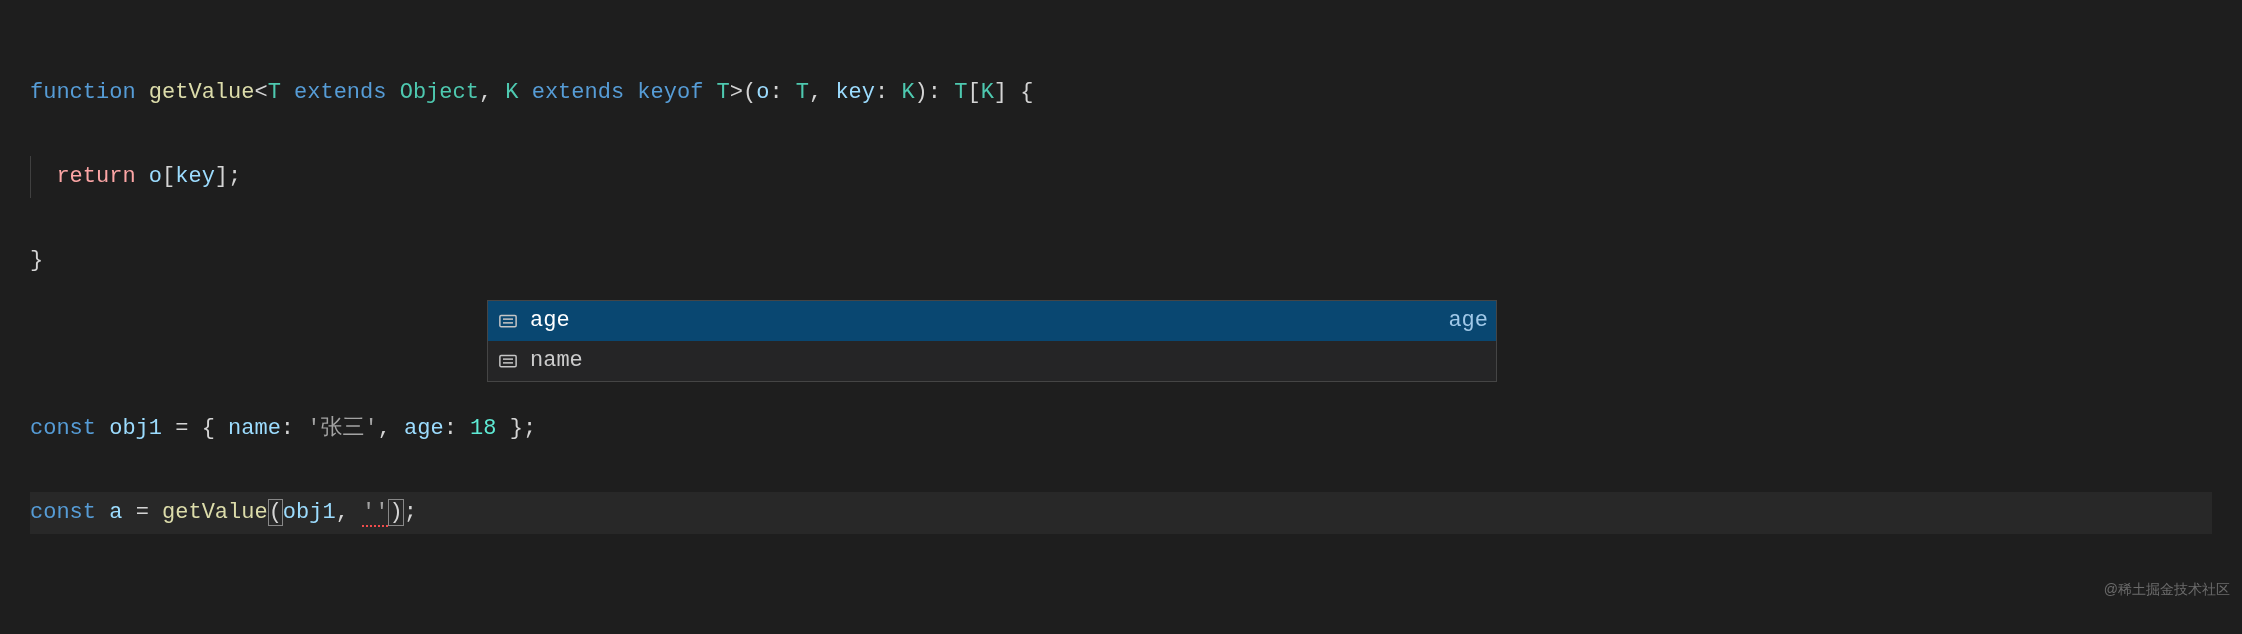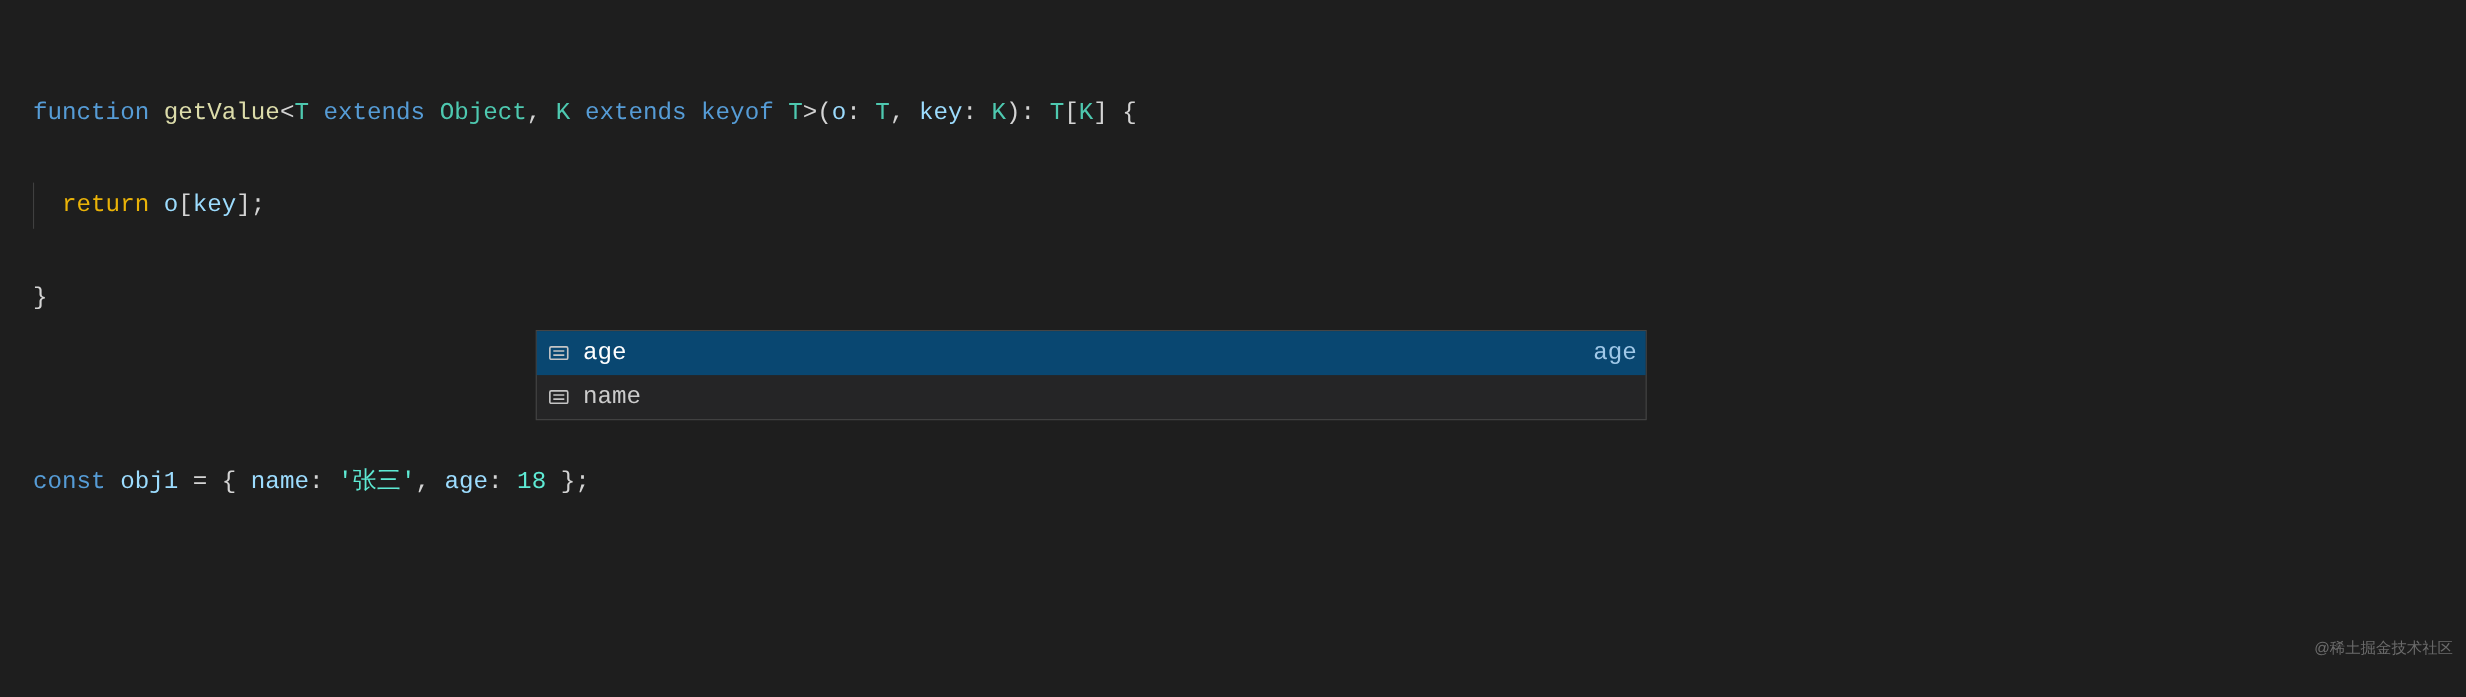--- a/index.html
+++ b/index.html
@@ -8,36 +8,36 @@
     font-family: "Menlo", "Consolas", "Courier New", monospace;
     font-size: 22px;
     color: #d4d4d4;
     width: 2242px;
     height: 634px;
     overflow: hidden;
     position: relative;
     line-height: 42px;
   }
   .editor {
-    padding: 40px 30px;
+    padding: 30px 30px;
     white-space: pre;
   }
   .line { height: 42px; }
   .line.current {
     background: #282828;
   }
   .tok-keyword { color: #569cd6; } 
   .tok-fn { color: #dcdcaa; }
   .tok-type { color: #4ec9b0; }
-  .tok-control { color: #eab308; } 
+  .tok-control { color: #fca5a5; } 
   .tok-param { color: #9cdcfe; }
   .tok-var { color: #9cdcfe; }
   .tok-punc { color: #d4d4d4; }
   .tok-generic { color: #d4d4d4; }
-  .tok-string { color: #5eead4; }
+  .tok-string { color: #a3a3a3; }
   .tok-num { color: #5eead4; }
   .tok-prop { color: #9cdcfe; }
   .bracket-hl {
     border: 1px solid #888;
     padding: 0 0px;
   }
   .squiggly {
     border-bottom: 2px dotted #f14c4c;
   }
   .indent-guide {
@@ -93,20 +93,21 @@
 </style>
 </head>
 <body>
 
 <div class="editor">
 <div class="line"><span class="tok-keyword">function</span> <span class="tok-fn">getValue</span><span class="tok-generic">&lt;</span><span class="tok-type">T</span> <span class="tok-keyword">extends</span> <span class="tok-type">Object</span><span class="tok-punc">,</span> <span class="tok-type">K</span> <span class="tok-keyword">extends</span> <span class="tok-keyword">keyof</span> <span class="tok-type">T</span><span class="tok-generic">&gt;</span><span class="tok-punc">(</span><span class="tok-param">o</span><span class="tok-punc">:</span> <span class="tok-type">T</span><span class="tok-punc">,</span> <span class="tok-param">key</span><span class="tok-punc">:</span> <span class="tok-type">K</span><span class="tok-punc">)</span><span class="tok-punc">:</span> <span class="tok-type">T</span><span class="tok-punc">[</span><span class="tok-type">K</span><span class="tok-punc">]</span> <span class="tok-punc">{</span></div>
 <div class="line"><span class="indent-guide"></span>  <span class="tok-control">return</span> <span class="tok-var">o</span><span class="tok-punc">[</span><span class="tok-var">key</span><span class="tok-punc">]</span><span class="tok-punc">;</span></div>
 <div class="line"><span class="tok-punc">}</span></div>
 <div class="line"></div>
 <div class="line"><span class="tok-keyword">const</span> <span class="tok-var">obj1</span> <span class="tok-punc">=</span> <span class="tok-punc">{</span> <span class="tok-prop">name</span><span class="tok-punc">:</span> <span class="tok-string">'张三'</span><span class="tok-punc">,</span> <span class="tok-prop">age</span><span class="tok-punc">:</span> <span class="tok-num">18</span> <span class="tok-punc">}</span><span class="tok-punc">;</span></div>
+<div class="line current"><span class="tok-keyword">const</span> <span class="tok-var">a</span> <span class="tok-punc">=</span> <span class="tok-fn">getValue</span><span class="tok-punc bracket-hl">(</span><span class="tok-var">obj1</span><span class="tok-punc">,</span> <span class="tok-string squiggly">''</span><span class="tok-punc bracket-hl">)</span><span class="tok-punc">;</span></div>
 </div>
 
 <div class="suggest">
   <div class="suggest-row selected">
     <span class="suggest-icon">
       <svg width="20" height="20" viewBox="0 0 16 16">
           <rect x="1.5" y="3.5" width="13" height="9" rx="1" fill="none" stroke="#c5c5c5" stroke-width="1.2"></rect>
           <line x1="4" y1="6.5" x2="12" y2="6.5" stroke="#c5c5c5" stroke-width="1.2"></line>
           <line x1="4" y1="9.5" x2="12" y2="9.5" stroke="#c5c5c5" stroke-width="1.2"></line>
         </svg>

